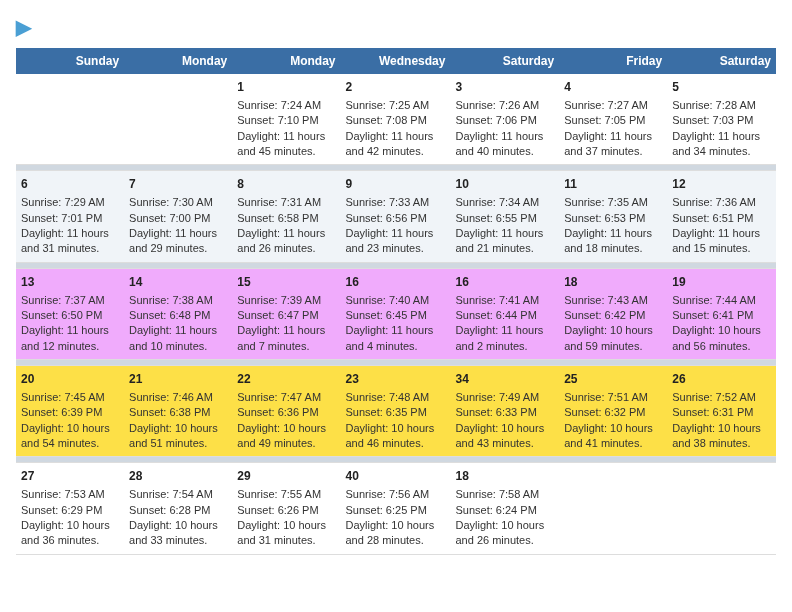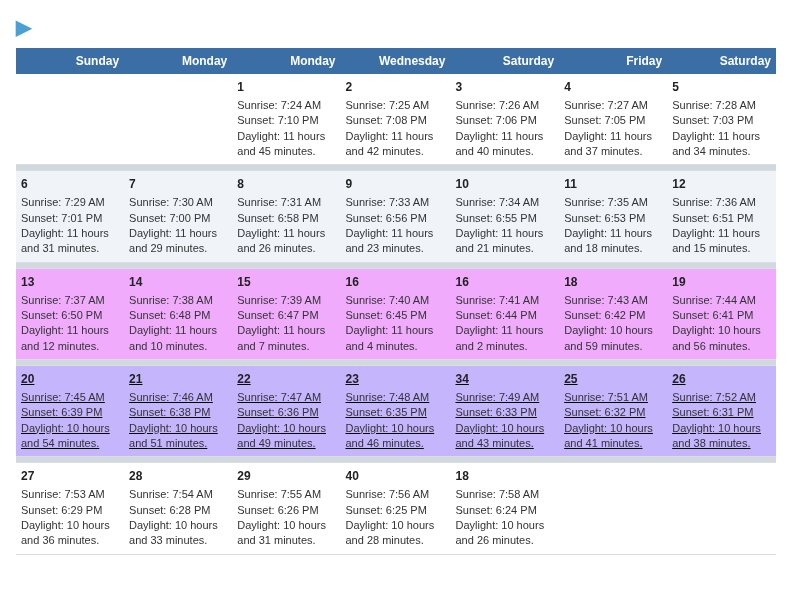--- a/index.html
+++ b/index.html
@@ -197,21 +197,21 @@
           <div class="day-info">Sunrise: 7:43 AM<br>Sunset: 6:42 PM<br>Daylight: 10 hours and 59 minutes.</div>
         </td>
         <td>
           <span class="day-num">19</span>
           <div class="day-info">Sunrise: 7:44 AM<br>Sunset: 6:41 PM<br>Daylight: 10 hours and 56 minutes.</div>
         </td>
       </tr>
       <tr style="height: 6px; background: rgb(208, 216, 224);">
         <td colspan="7" style="padding: 0px; height: 6px;"></td>
       </tr>
-      <tr style="background: #c4b5fd; text-decoration: underline;">
+      <tr style="background: #fde047;">
         <td>
           <span class="day-num">20</span>
           <div class="day-info">Sunrise: 7:45 AM<br>Sunset: 6:39 PM<br>Daylight: 10 hours and 54 minutes.</div>
         </td>
         <td>
           <span class="day-num">21</span>
           <div class="day-info">Sunrise: 7:46 AM<br>Sunset: 6:38 PM<br>Daylight: 10 hours and 51 minutes.</div>
         </td>
         <td>
           <span class="day-num">22</span>

